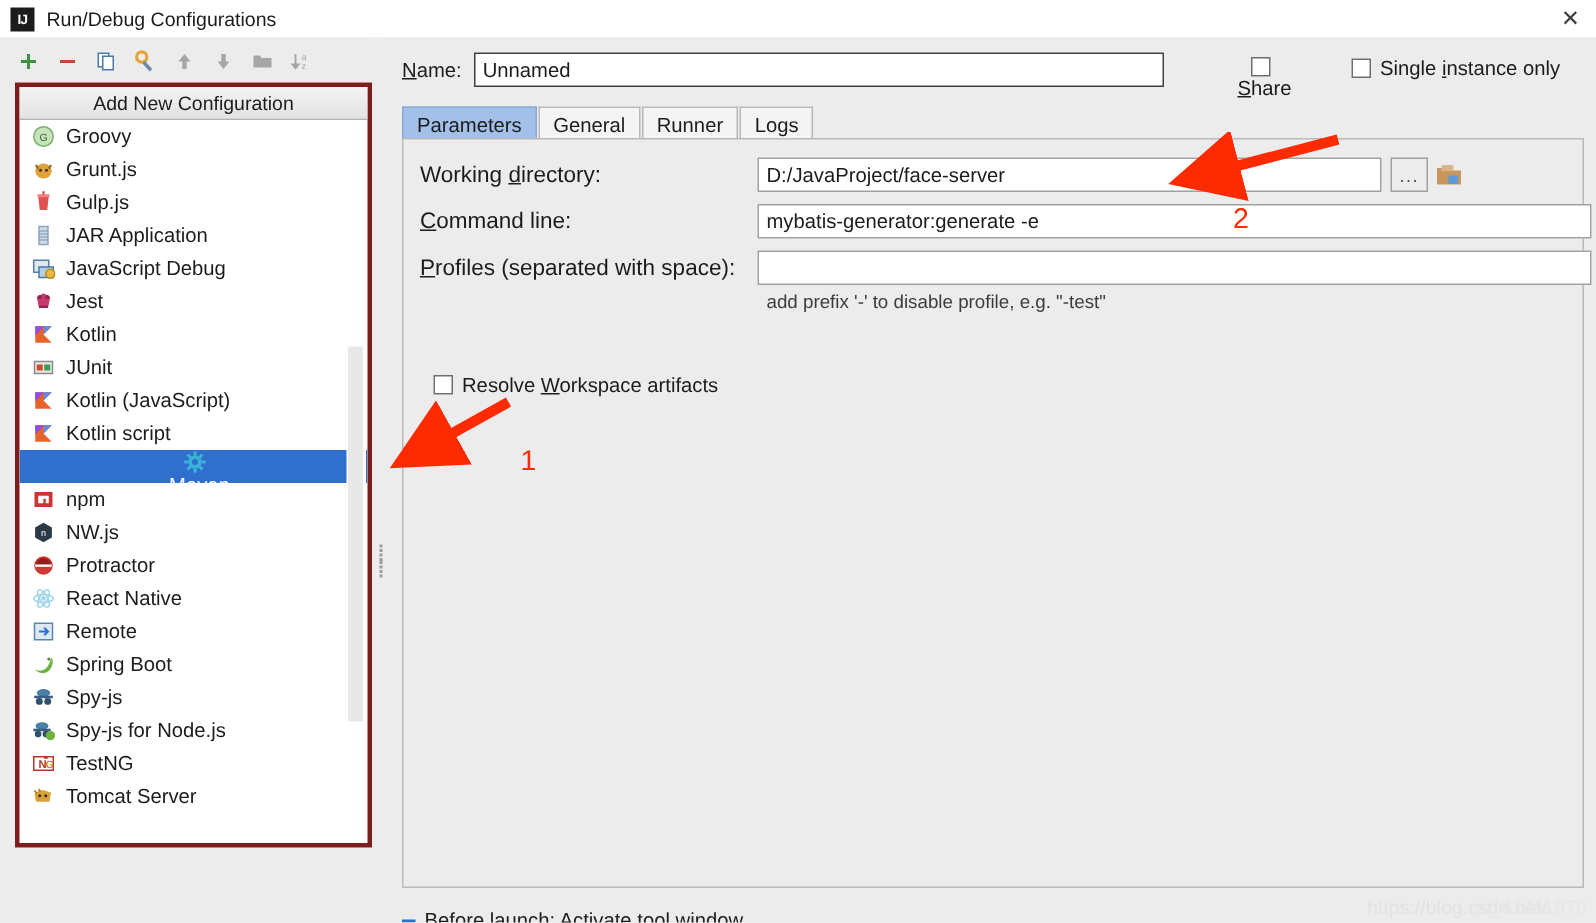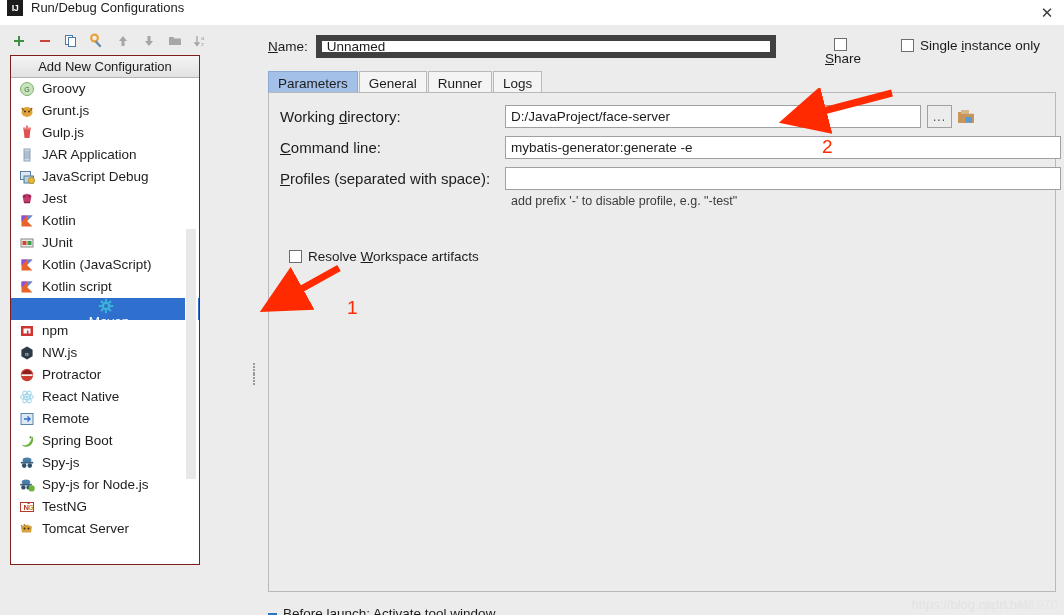--- a/index.html
+++ b/index.html
@@ -21,21 +21,21 @@
     background: #ffffff;
   }
 
   
   .titlebar {
     position: absolute;
     left: 0; top: 0;
     width: 1064px; height: 25px;
     background: #ffffff;
     display: flex;
-    align-items: flex-start;
+    align-items: center;
   }
   .titlebar-icon {
     width: 16px; height: 16px;
     margin-left: 7px;
     background: #1c1c1c;
     color: #ffffff;
     font-size: 9px;
     font-weight: bold;
     line-height: 16px;
     text-align: center;
@@ -92,23 +92,23 @@
     display: flex;
     align-items: center;
     justify-content: center;
     cursor: default;
   }
   .tb-btn svg { display: block; }
 
   .list-box {
     position: absolute;
     left: 10px; top: 30px;
-    width: 190px; height: 510px;
+    width: 238px; height: 510px;
     background: #ffffff;
-    border: 1px solid #7f1d1d;
+    border: 3px solid #7f1d1d;
     box-sizing: border-box;
     overflow: hidden;
   }
   .list-header {
     height: 22px;
     background: linear-gradient(to bottom,#f4f4f4,#e2e2e2);
     border-bottom: 1px solid #b4b4b4;
     display: flex;
     align-items: center;
     justify-content: center;
@@ -199,21 +199,21 @@
   }
   .name-label {
     font-size: 13.5px;
     color: #1c1c1c;
     margin-right: 8px;
   }
   .name-label u { text-decoration: underline; }
   .name-input {
     width: 460px; height: 23px;
     background: #ffffff;
-    border: 6px solid #404040;
+    border: 1px solid #404040;
     box-sizing: border-box;
     font-family: "Liberation Sans", sans-serif;
     font-size: 13.5px;
     color: #1c1c1c;
     padding: 0 5px;
     outline: none;
   }
 
   .cb-row {
     position: absolute;

